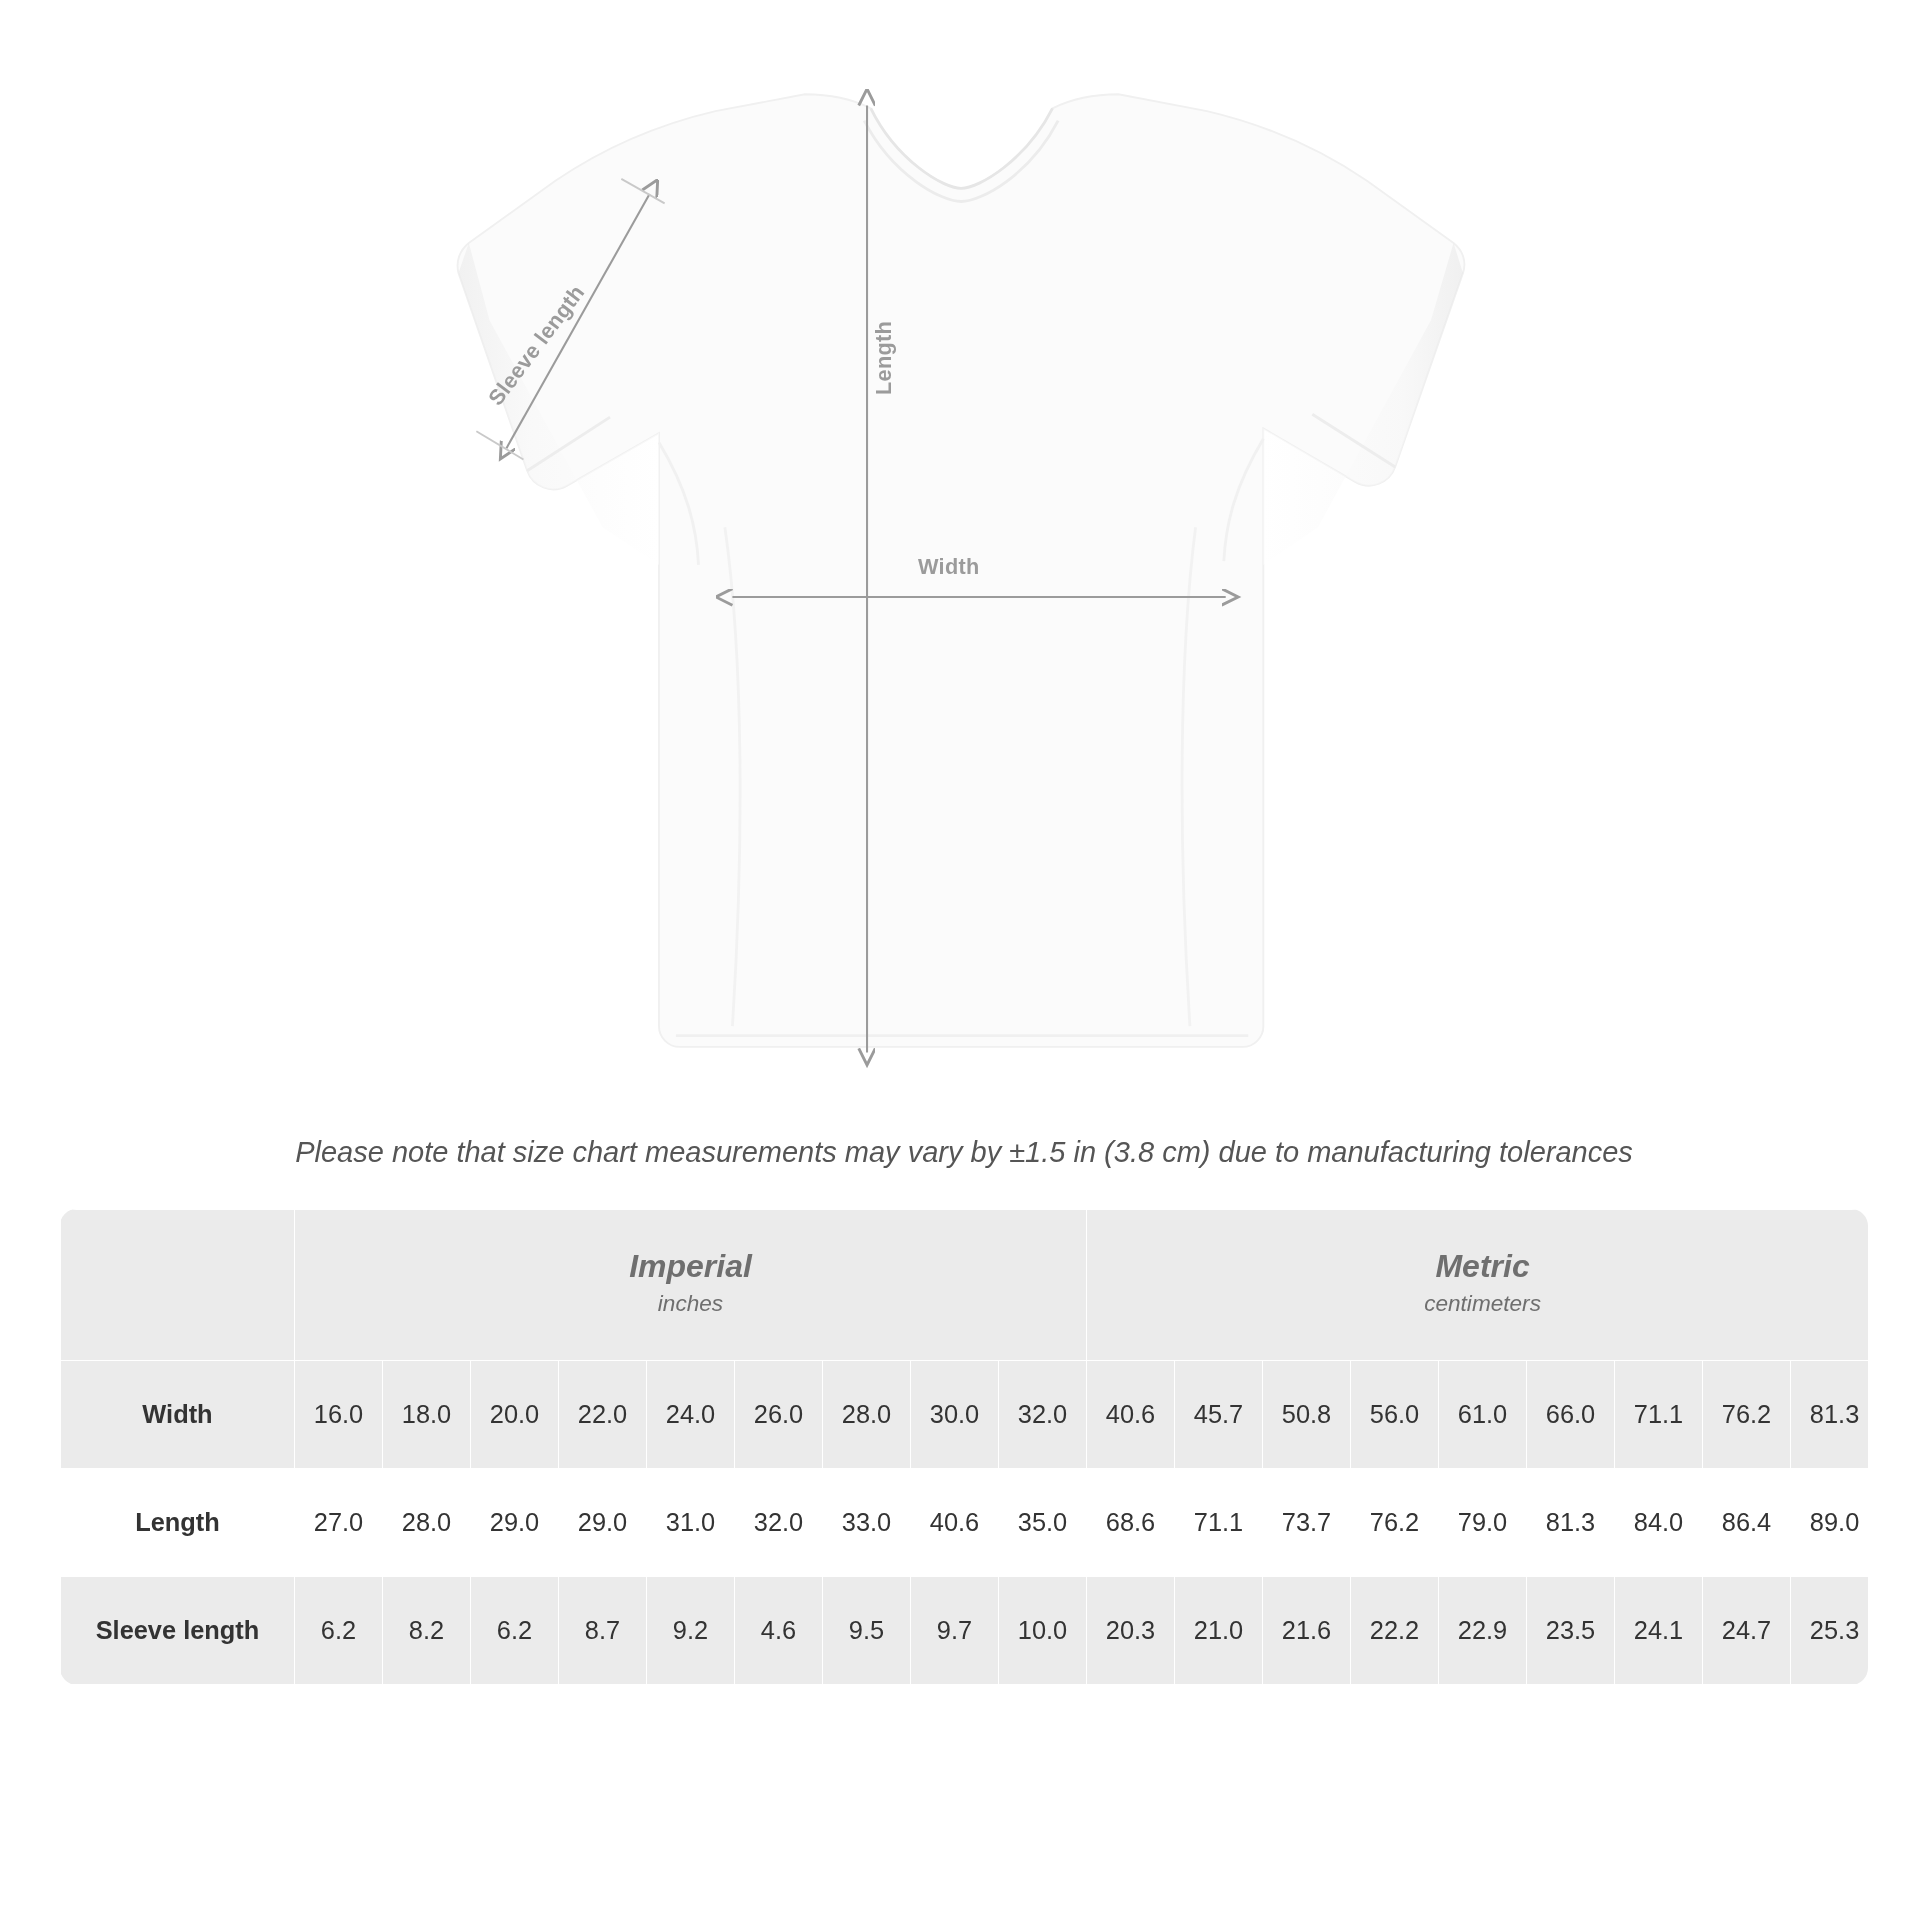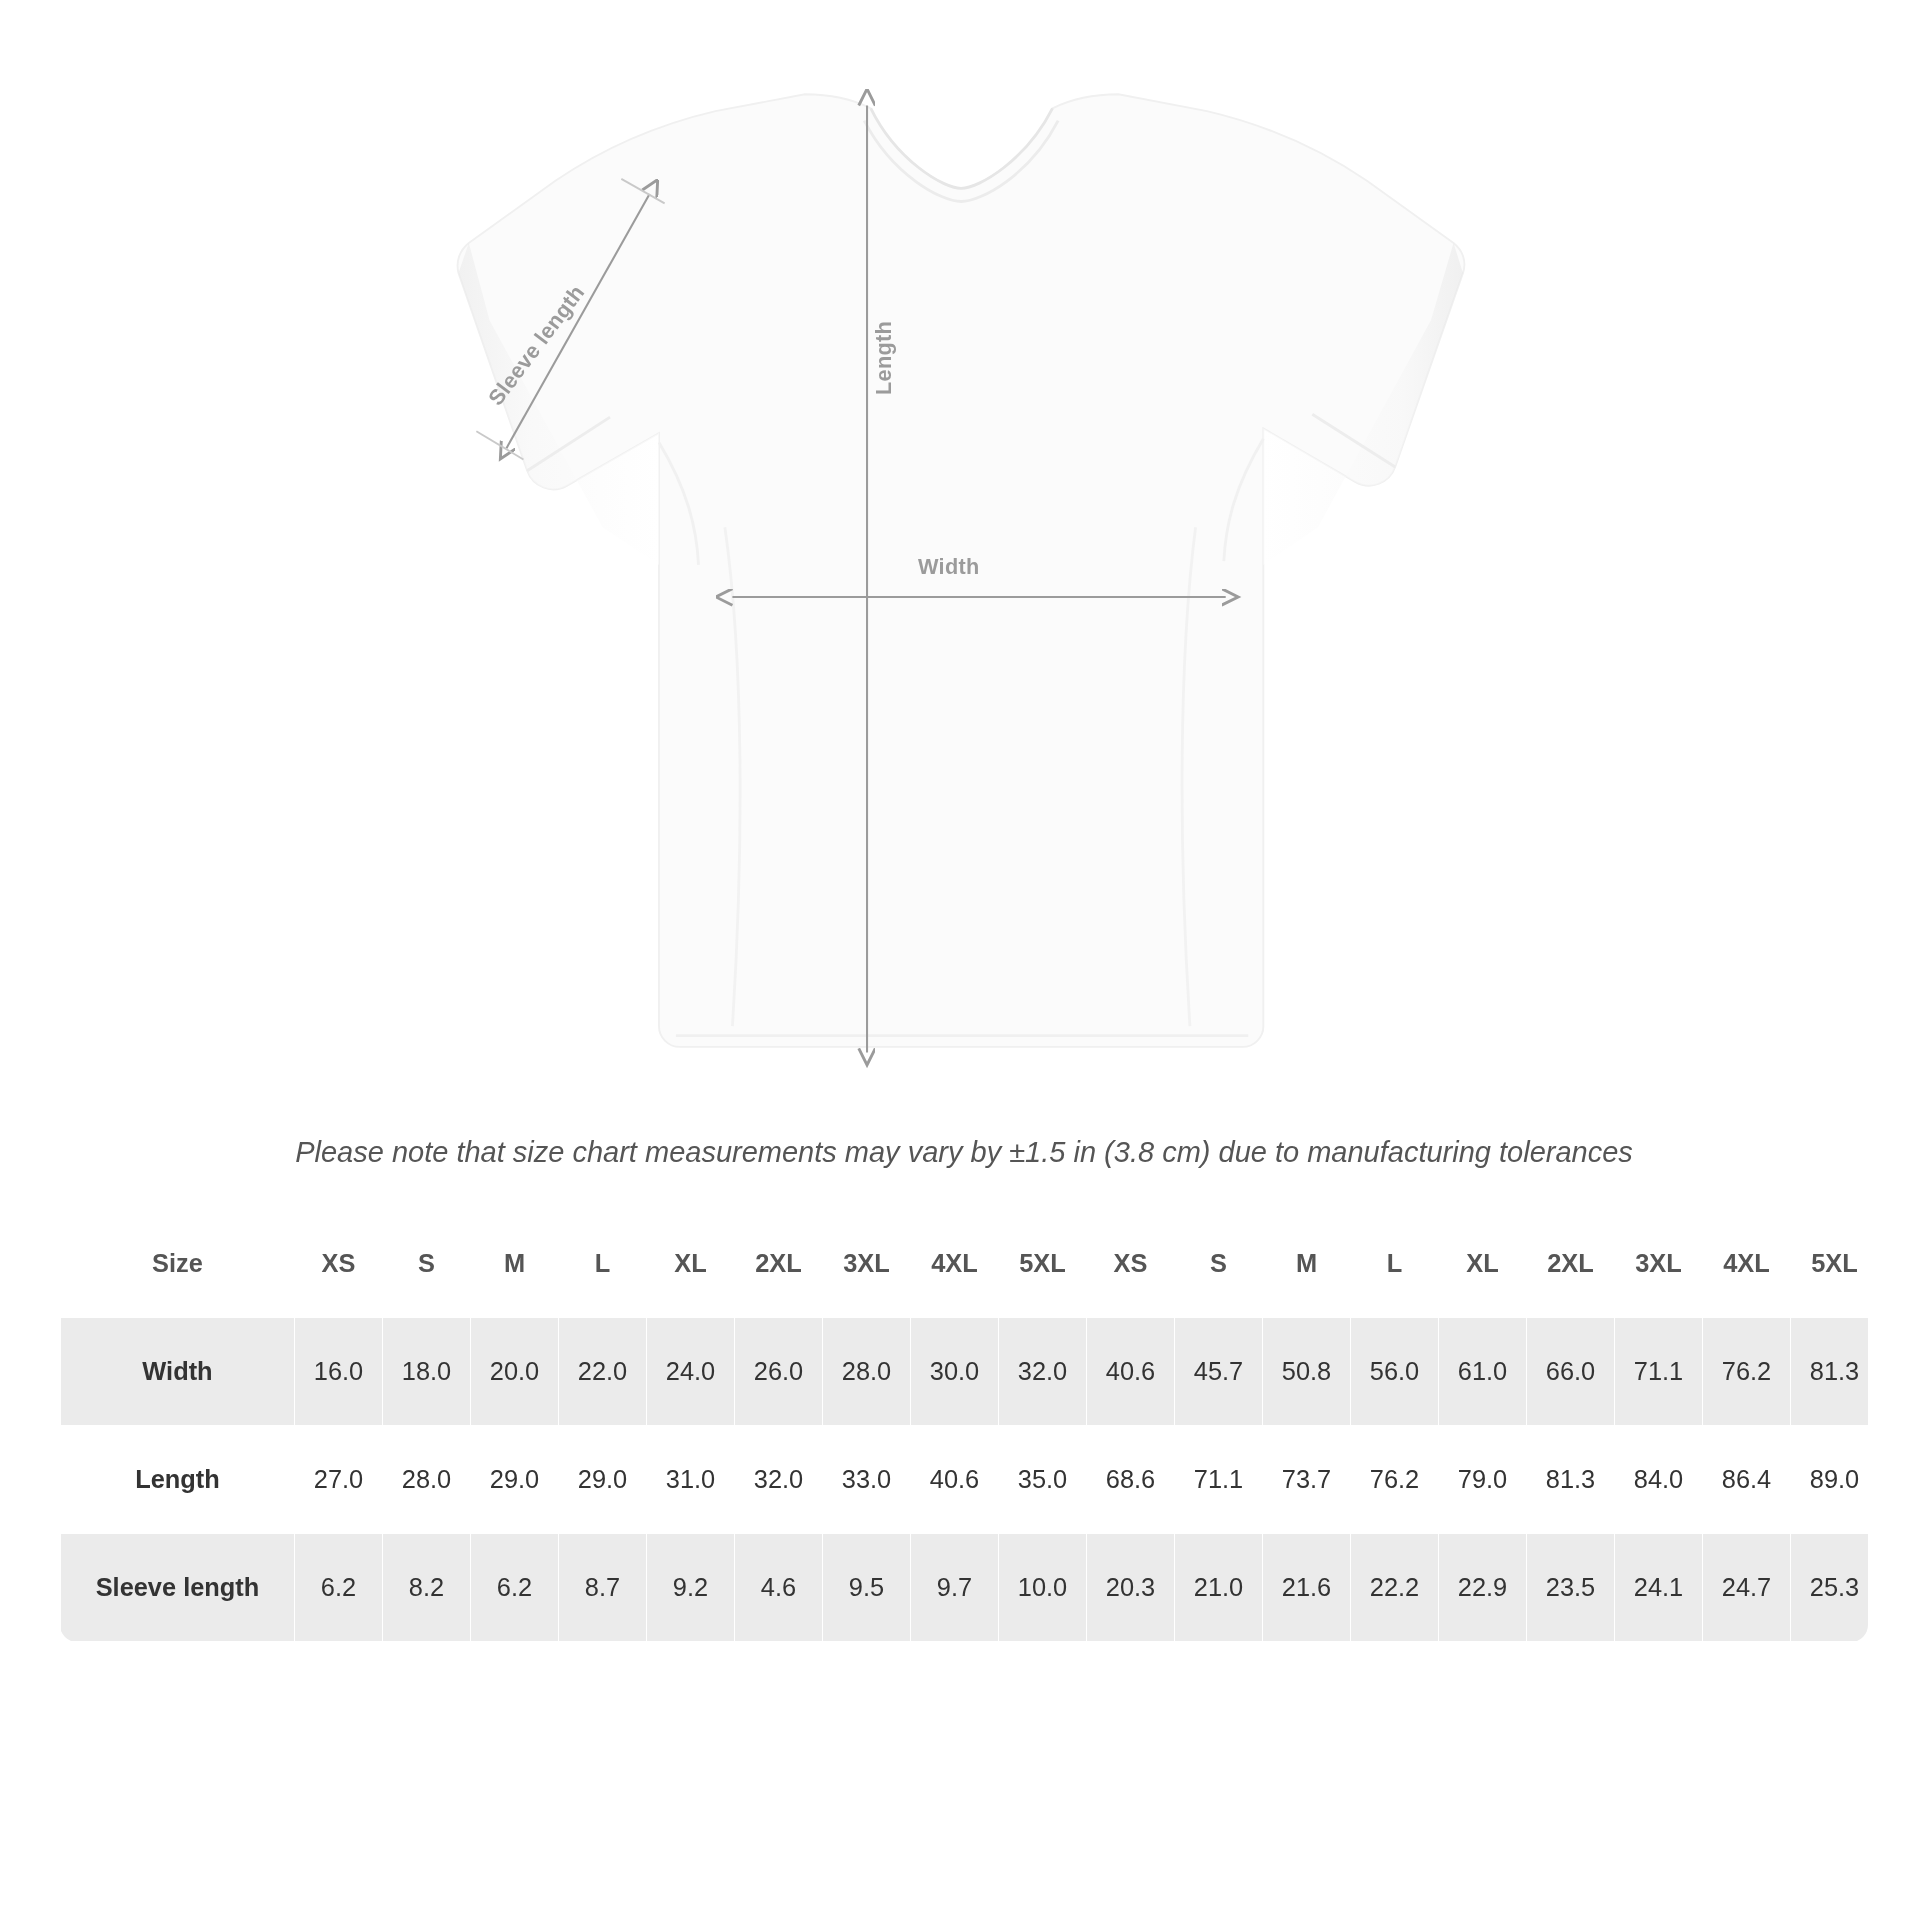--- a/index.html
+++ b/index.html
@@ -250,42 +250,32 @@
           <col class="data-col">
           <col class="data-col">
           <col class="data-col">
           <col class="data-col">
         <col class="data-col">
           <col class="data-col">
           <col class="data-col">
           <col class="data-col">
       </colgroup>
       <tbody>
-
-        <tr class="hdr-row">
-          <td class="rowlabel">Size</td>
-          <td>XS</td>
-          <td>S</td>
-          <td>M</td>
-          <td>L</td>
-          <td>XL</td>
-          <td>2XL</td>
-          <td>3XL</td>
-          <td>4XL</td>
-          <td>5XL</td>
-          <td>XS</td>
-          <td>S</td>
-          <td>M</td>
-          <td>L</td>
-          <td>XL</td>
-          <td>2XL</td>
-          <td>3XL</td>
-          <td>4XL</td>
-          <td>5XL</td>
+        <tr class="unit-head">
+          <td class="corner-cell"></td>
+          <td colspan="9">
+            <div class="unit-name">Imperial</div>
+            <div class="unit-sub">inches</div>
+          </td>
+          <td colspan="9">
+            <div class="unit-name">Metric</div>
+            <div class="unit-sub">centimeters</div>
+          </td>
         </tr>
+
 
         <tr class="data-row shade">
           <td class="rowlabel">Width</td>
           <td>16.0</td>
           <td>18.0</td>
           <td>20.0</td>
           <td>22.0</td>
           <td>24.0</td>
           <td>26.0</td>
           <td>28.0</td>

